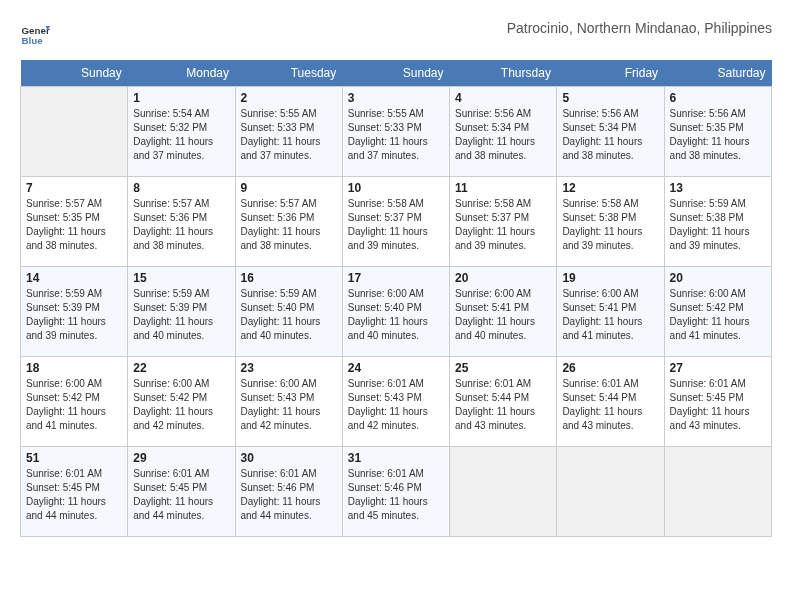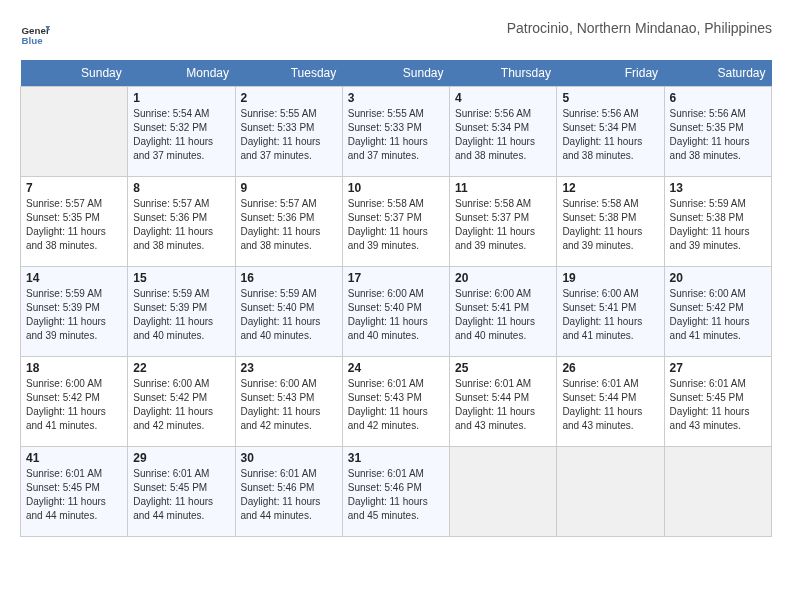--- a/index.html
+++ b/index.html
@@ -277,21 +277,21 @@
       </td>
         <td>
         <div class="day-number">27</div>
         <div class="day-info">
           Sunrise: 6:01 AM<br>Sunset: 5:45 PM<br>Daylight: 11 hours and 43 minutes.
         </div>
       </td>
       </tr>
       <tr>
         <td>
-        <div class="day-number">41</div>
+        <div class="day-number">51</div>
         <div class="day-info">
           Sunrise: 6:01 AM<br>Sunset: 5:45 PM<br>Daylight: 11 hours and 44 minutes.
         </div>
       </td>
         <td>
         <div class="day-number">29</div>
         <div class="day-info">
           Sunrise: 6:01 AM<br>Sunset: 5:45 PM<br>Daylight: 11 hours and 44 minutes.
         </div>
       </td>

